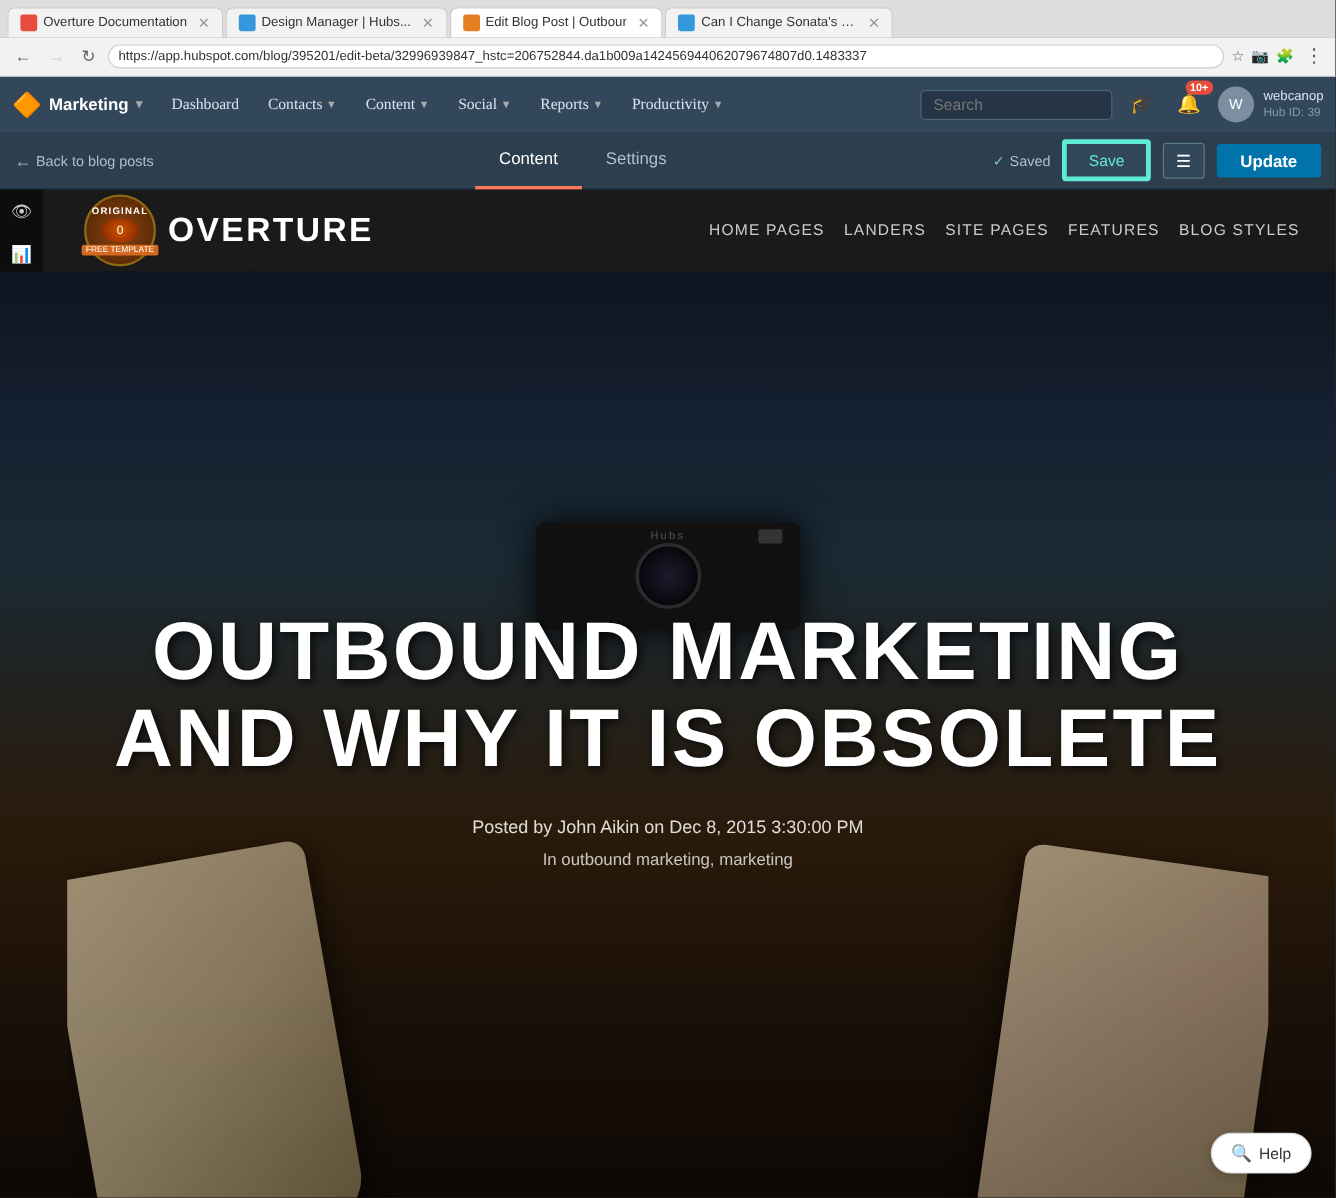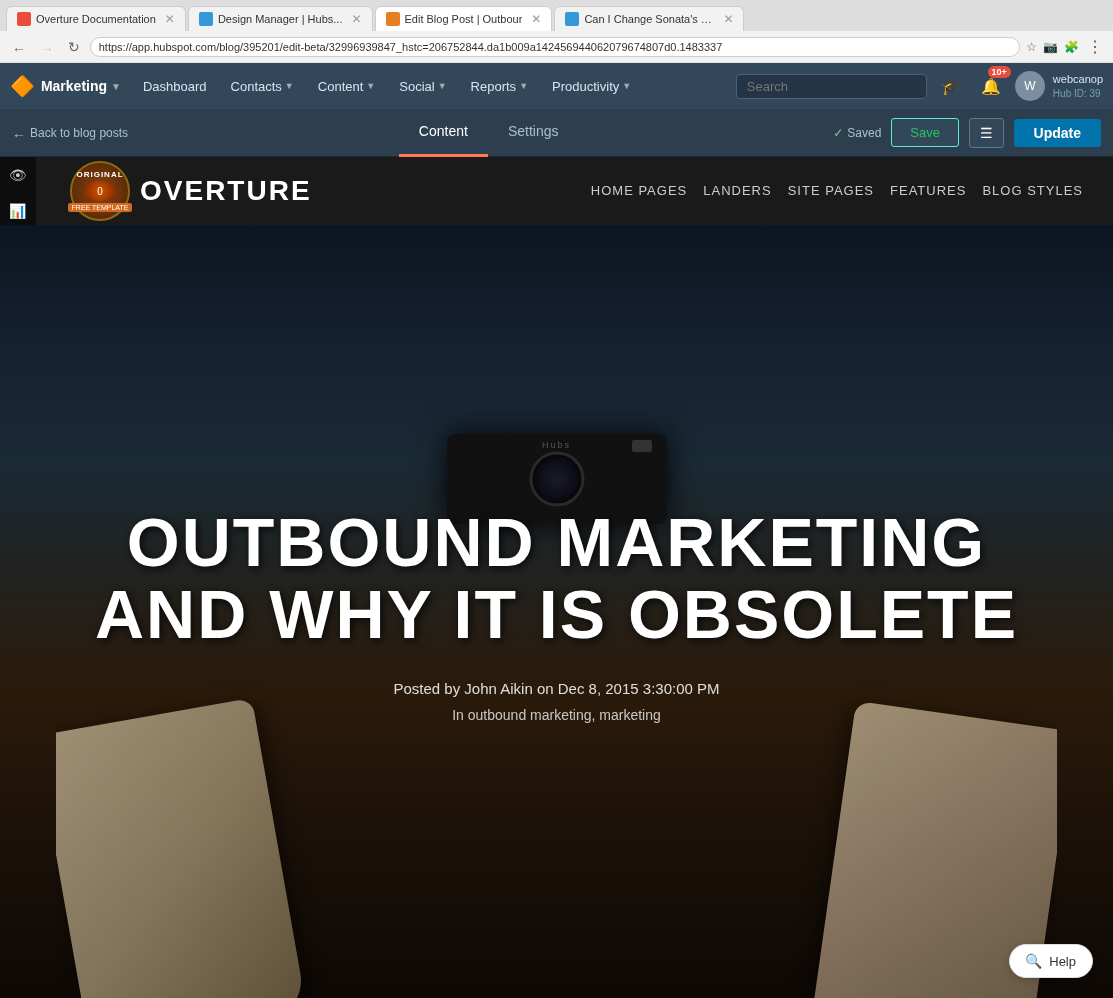--- a/index.html
+++ b/index.html
@@ -16,42 +16,42 @@
     .nav-btn:disabled { color: #ccc; }
     .address-input { flex: 1; padding: 3px 8px; border: 1px solid #ccc; border-radius: 12px; font-size: 11px; color: #333; background: #fff; }
     .addr-icon { font-size: 12px; color: #666; }
     .browser-action-btn { background: none; border: none; font-size: 16px; color: #555; cursor: pointer; padding: 2px; }
 
     
     .hs-nav { background: #33475b; display: flex; align-items: center; height: 46px; padding: 0 10px; gap: 0; }
     .hs-logo { color: #ff7a59; font-size: 20px; margin-right: 6px; }
     .hs-brand { color: #fff; font-size: 14px; font-weight: bold; display: flex; align-items: center; gap: 4px; }
     .hs-brand-arrow { color: #aaa; font-size: 10px; }
-    .hs-nav-items { display: flex; align-items: center; gap: 0; margin-left: 10px; flex: 1; }
+    .hs-nav-items { display: flex; align-items: center; gap: 0; margin-left: 10px; flex: 1; font-family: Liberation Serif, serif; }
     .hs-nav-item { color: #d6e4ef; font-size: 13px; padding: 0 12px; height: 46px; display: flex; align-items: center; gap: 3px; cursor: pointer; white-space: nowrap; }
     .hs-nav-arrow { font-size: 9px; color: #aaa; }
-    .hs-search { background: #253545; border: 1px solid #4a6278; border-radius: 4px; padding: 4px 10px; color: #eab308; font-size: 13px; width: 191px; outline: none; }
+    .hs-search { background: #253545; border: 1px solid #4a6278; border-radius: 4px; padding: 4px 10px; color: #eab308; font-size: 13px; width: 160px; outline: none; }
     .hs-nav-right { display: flex; align-items: center; gap: 8px; margin-left: 8px; }
     .hs-icon-btn { background: none; border: none; color: #aaa; font-size: 16px; cursor: pointer; display: flex; align-items: center; justify-content: center; width: 32px; height: 32px; }
     .hs-notif { position: relative; }
     .hs-badge { position: absolute; top: -4px; right: -4px; background: #e74c3c; color: #fff; font-size: 9px; border-radius: 10px; padding: 1px 4px; font-weight: bold; }
     .hs-avatar { width: 30px; height: 30px; background: #7b8fa0; border-radius: 50%; display: flex; align-items: center; justify-content: center; color: #fff; font-size: 12px; cursor: pointer; }
     .hs-account { color: #d6e4ef; font-size: 11px; line-height: 1.3; cursor: pointer; }
 
     
     .edit-bar { background: #2d3e4e; display: flex; align-items: center; height: 48px; padding: 0 12px; border-bottom: 1px solid #1a2b3a; }
     .back-btn { color: #a8c0d0; font-size: 12px; display: flex; align-items: center; gap: 4px; cursor: pointer; white-space: nowrap; margin-right: 16px; }
     .back-arrow { font-size: 14px; }
     .edit-tabs { display: flex; gap: 0; flex: 1; justify-content: center; }
     .edit-tab { color: #a8c0d0; font-size: 14px; padding: 0 20px; height: 48px; display: flex; align-items: center; cursor: pointer; border-bottom: 3px solid transparent; }
     .edit-tab.active { color: #fff; border-bottom: 3px solid #ff7a59; }
     .edit-bar-right { display: flex; align-items: center; gap: 10px; margin-left: auto; }
     .saved-indicator { color: #a8c0d0; font-size: 12px; display: flex; align-items: center; gap: 4px; }
     .checkmark { color: #7ec8a0; }
-    .save-btn { background: #33475b; color: #22c55e; border: 1px solid #5eead4; padding: 6px 18px; border-radius: 3px; font-size: 13px; cursor: pointer; }
+    .save-btn { background: #33475b; color: #5eead4; border: 4px solid #5eead4; padding: 6px 18px; border-radius: 3px; font-size: 13px; cursor: pointer; }
     .menu-icon-btn { background: #33475b; border: 1px solid #5a7a8a; padding: 6px 10px; border-radius: 3px; cursor: pointer; color: #fff; font-size: 14px; }
     .update-btn { background: #0073aa; color: #fff; border: none; padding: 6px 20px; border-radius: 3px; font-size: 14px; font-weight: bold; cursor: pointer; }
 
     
     .site-nav { background: #1a1a1a; display: flex; align-items: center; height: 68px; padding: 0 30px; position: relative; }
     .left-icons { position: absolute; left: 0; top: 0; display: flex; flex-direction: column; gap: 0; }
     .side-icon { width: 36px; height: 36px; display: flex; align-items: center; justify-content: center; background: rgba(0,0,0,0.5); color: #ccc; font-size: 14px; cursor: pointer; }
     .site-logo { display: flex; align-items: center; gap: 10px; margin-right: auto; }
     .logo-badge { width: 60px; height: 60px; background: radial-gradient(circle, #8b4513 0%, #4a2000 100%); border-radius: 50%; display: flex; align-items: center; justify-content: center; position: relative; border: 2px solid #8b6914; }
     .logo-badge-inner { text-align: center; }

